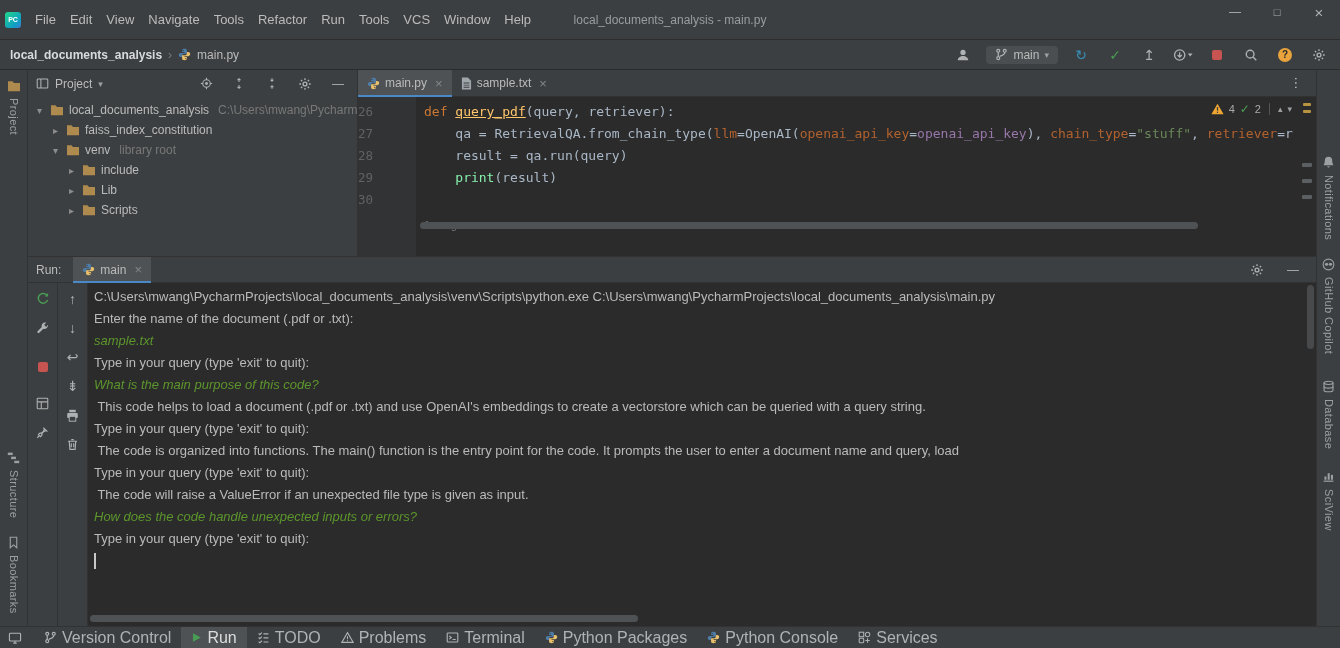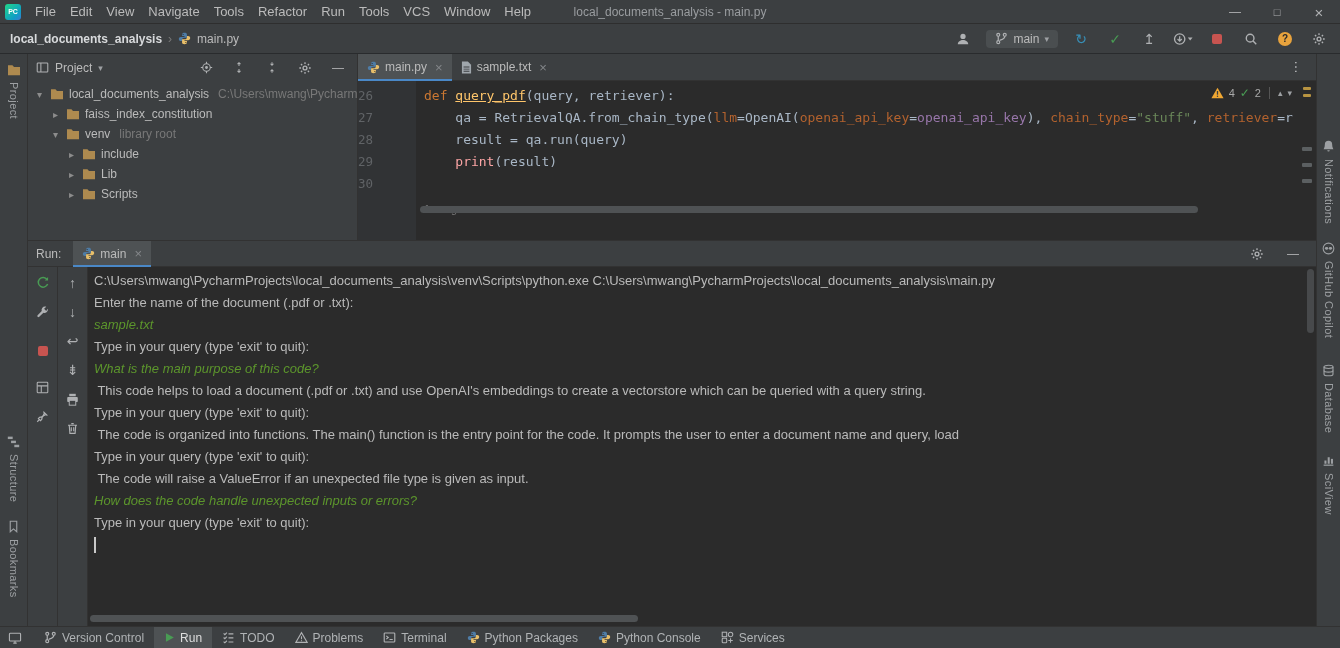--- a/index.html
+++ b/index.html
@@ -4,21 +4,21 @@
 <style>
   *{margin:0;padding:0;box-sizing:border-box}
   html,body{width:1340px;height:648px;overflow:hidden}
   body{background:#2b2b2b;font-family:"Liberation Sans",sans-serif;font-size:12px;color:#bbbbbb}
   .ide{width:1340px;height:648px;display:flex;flex-direction:column}
   .icon svg{display:block}
   .glyph{color:#afb1b3;font-size:14px;line-height:1}
   .tool-btn{width:22px;height:20px;display:flex;align-items:center;justify-content:center;border-radius:3px;cursor:default}
 
   
-  .titlebar{height:24px;background:#3c3f41;border-bottom:1px solid #2e2e2e;display:flex;align-items:center;position:relative;flex:0 0 auto}
+  .titlebar{height:40px;background:#3c3f41;border-bottom:1px solid #2e2e2e;display:flex;align-items:center;position:relative;flex:0 0 auto}
   .logo{width:16px;height:16px;margin:0 7px 0 5px;border-radius:3px;background:linear-gradient(135deg,#21d789,#0f9fc4 70%,#3d7bd4);color:#fff;
         font-size:7px;font-weight:bold;display:flex;align-items:center;justify-content:center;letter-spacing:0}
   .menubar{display:flex;align-items:center;height:100%}
   .menu-item{padding:0 7px;height:100%;display:flex;align-items:center;color:#bbb;font-size:13px}
   .win-title{position:absolute;left:50%;transform:translateX(-50%);color:#9a9da0;font-size:12px;white-space:nowrap}
   .win-controls{margin-left:auto;display:flex;height:100%}
   .win-btn{width:42px;height:24px;display:flex;align-items:center;justify-content:center;color:#afb1b3;font-size:13px}
 
   
   .navbar{height:30px;background:#3c3f41;border-bottom:1px solid #292b2d;display:flex;align-items:center;padding:0 10px;flex:0 0 auto}
@@ -73,21 +73,21 @@
   .gut-line{height:22px;display:flex;justify-content:flex-start;padding-right:26px}
   .gut-num{font-family:"DejaVu Sans Mono",monospace;font-size:12.5px;line-height:22px;color:#606366}
   .code{flex:1;padding:4px 0 0 8px;font-family:"DejaVu Sans Mono",monospace;font-size:13px;line-height:22px;color:#a9b7c6;overflow:hidden;position:relative}
   .code-line{height:22px;white-space:pre}
   .tok-kw{color:#cc7832}
   .tok-fn{color:#ffc66b;text-decoration:underline}
   .tok-pl{color:#a9b7c6}
   .tok-arg{color:#b3622e}
   .tok-var{color:#9876aa}
   .tok-str{color:#6a8759}
-  .tok-bi{color:#fca5a5}
+  .tok-bi{color:#86efac}
   .inlay{margin-top:3px;font-family:"Liberation Sans",sans-serif;font-size:11px;color:#787878}
   .inspections{position:absolute;top:5px;right:24px;display:flex;align-items:center;gap:5px;font-size:11px;color:#a9a9a9;font-family:"Liberation Sans",sans-serif}
   .inspections .check{color:#499c54;font-size:12px}
   .insp-sep{width:1px;height:12px;background:#555;margin:0 3px}
   .insp-chev{color:#9da0a3;font-size:9px}
   .editor-hscroll{position:absolute;left:62px;bottom:27px;width:778px;height:7px;background:#4f5254;border-radius:4px}
   .mark{position:absolute;border-radius:1px}
   .mark-y{right:5px;width:8px;height:3px;background:#b89441}
   .mark-g{right:4px;width:10px;height:4px;background:#5b5f61}
 
@@ -104,21 +104,21 @@
   #rtb-a .tool-btn:nth-child(4){margin-top:7px}
   .console{flex:1;position:relative;padding:3px 0 0 6px;font-family:Liberation Sans, sans-serif;font-size:13px;line-height:22px;color:#bababa;overflow:hidden}
   .console-line{height:22px;white-space:pre}
   .c-plain{color:#bababa}
   .c-input{color:#5c962c;font-style:italic}
   .caret{display:inline-block;width:2px;height:16px;background:#c8c8c8;margin-top:3px}
   .console-hscroll{position:absolute;left:2px;bottom:4px;width:548px;height:7px;background:#4f5254;border-radius:4px}
   .console-vscroll{position:absolute;right:2px;top:2px;width:7px;height:64px;background:#47494b;border-radius:4px}
 
   
-  .bottombar{height:22px;background:#3c3f41;border-top:1px solid #323232;display:flex;align-items:center;font-size:12px;color:#b0b3b5;padding-left:2px;flex:0 0 auto}
+  .bottombar{height:22px;background:#3c3f41;border-top:1px solid #323232;display:flex;align-items:center;font-size:16px;color:#b0b3b5;padding-left:2px;flex:0 0 auto}
   .switcher{width:26px;display:flex;justify-content:center}
   .bottom-items{display:flex;height:100%;margin-left:6px}
   .bb-item{display:flex;align-items:center;gap:5px;padding:0 10px;height:100%}
   .bb-item.active{background:#4e5254;color:#dddddd}
 </style>
 </head>
 <body>
 
 <div class="ide">
 

